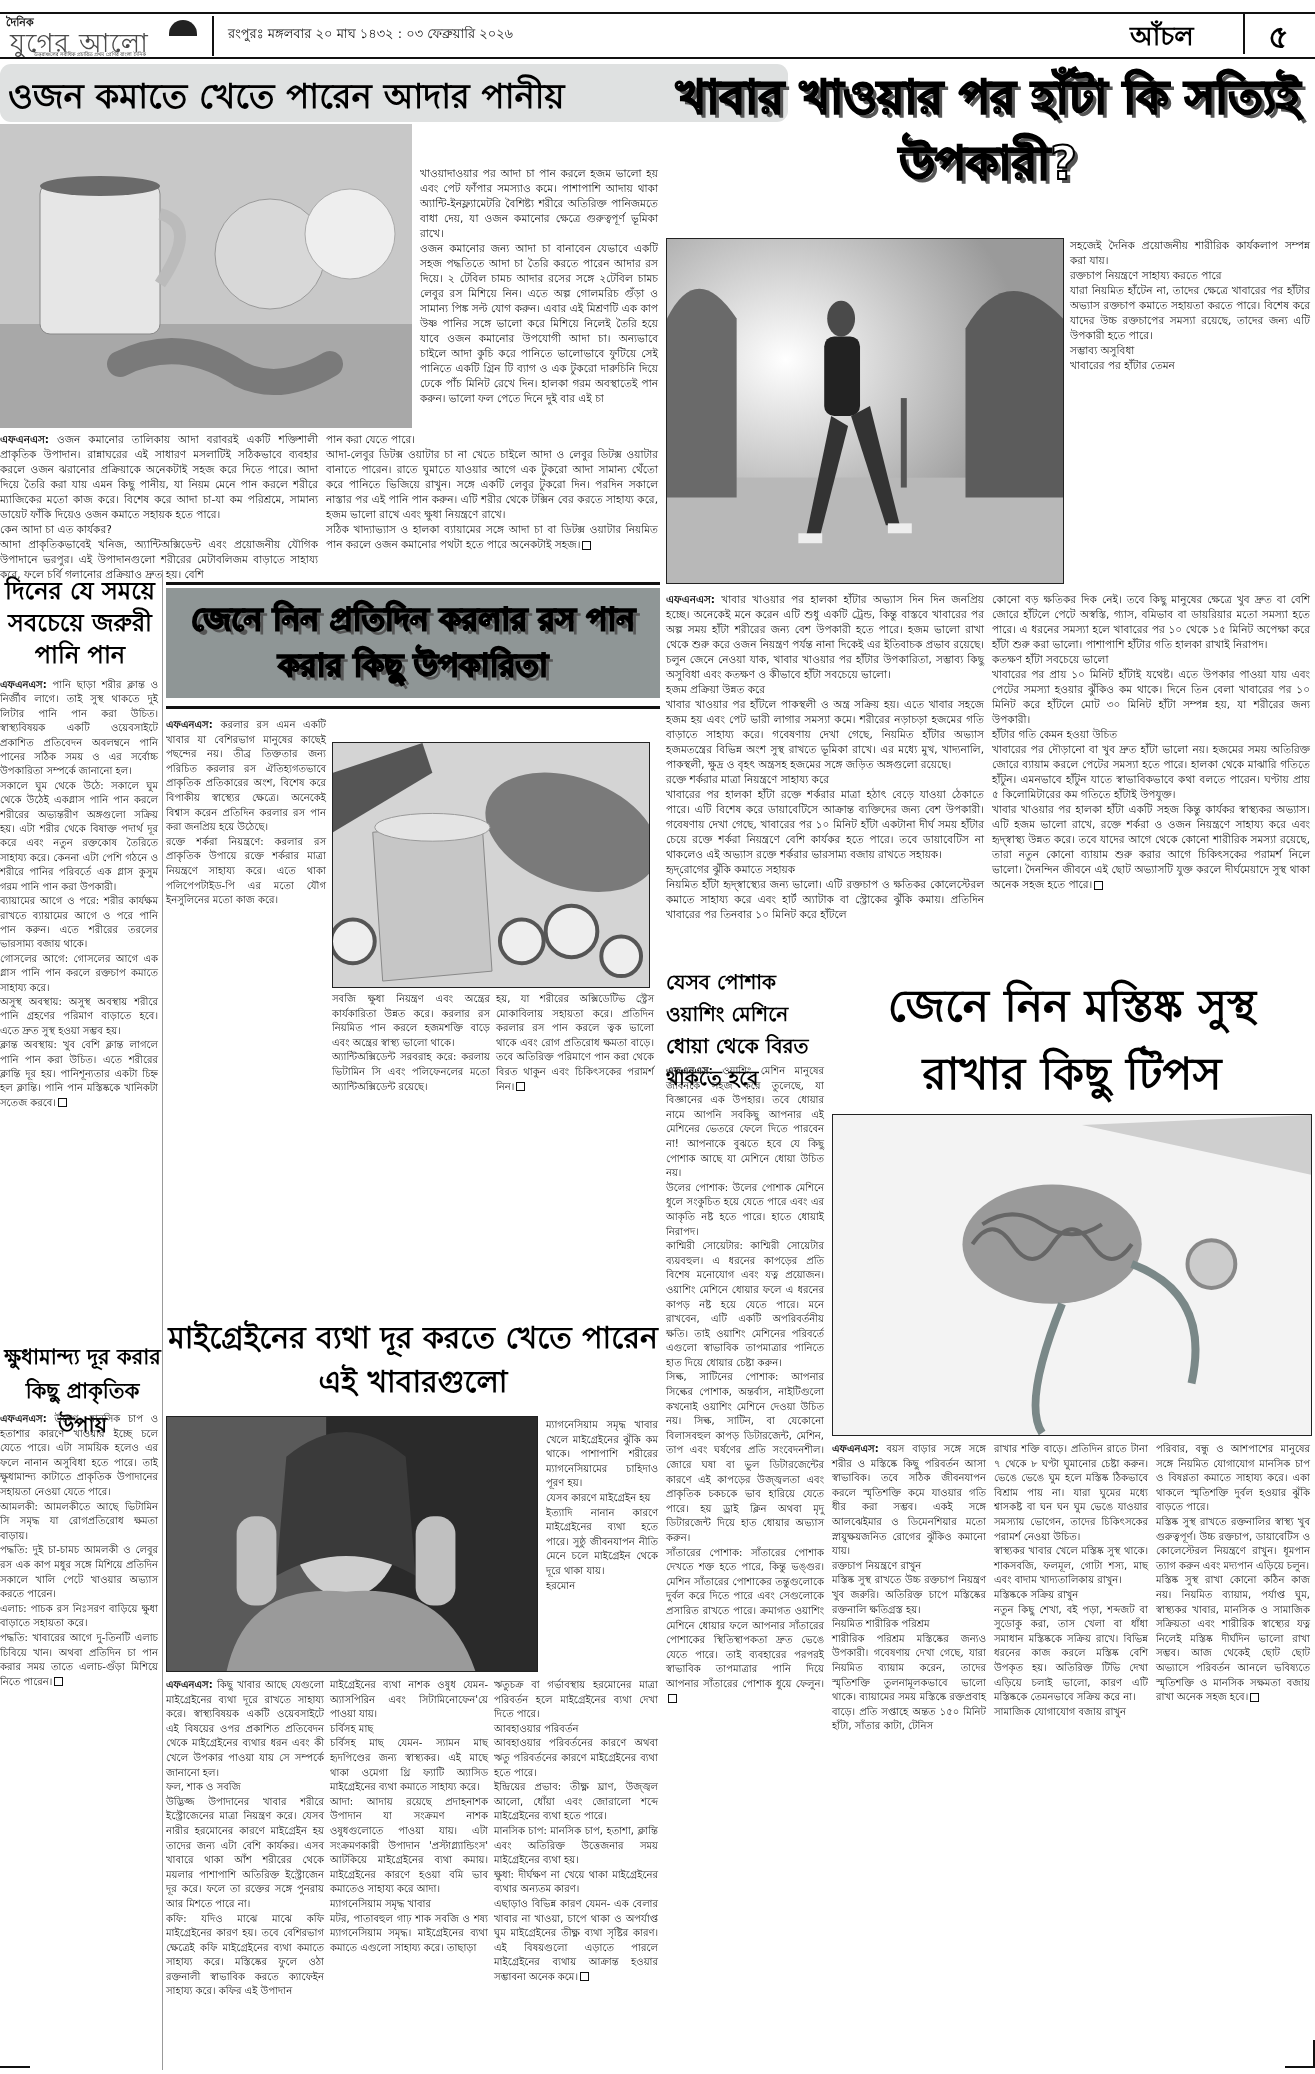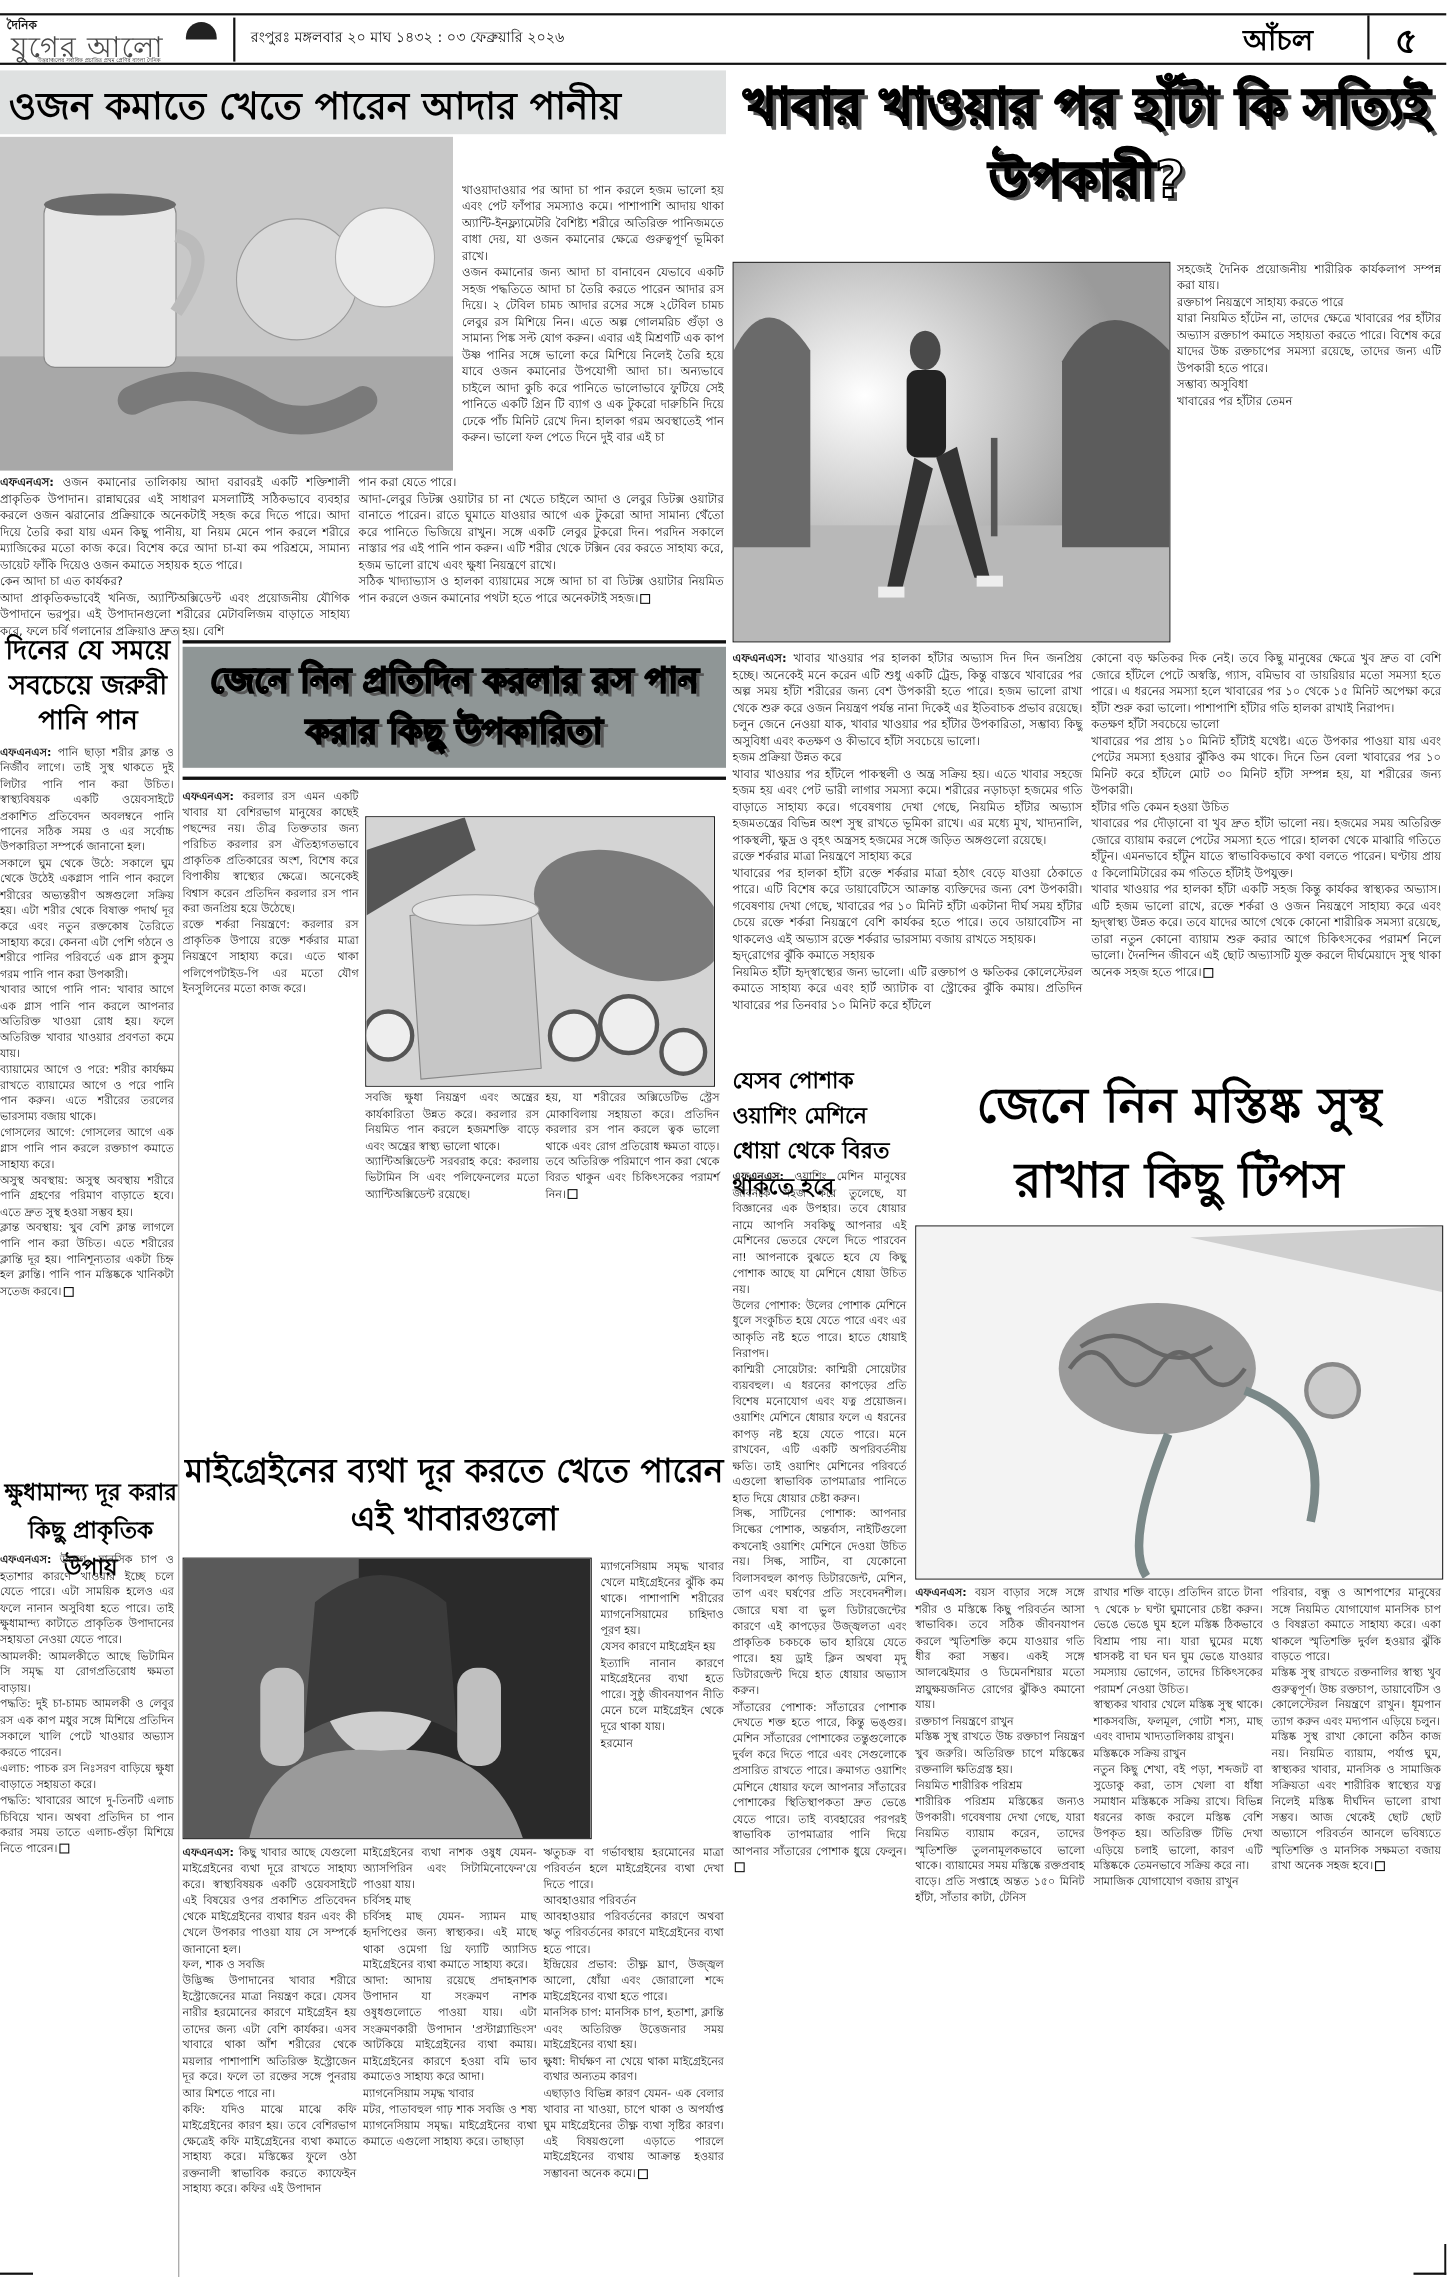--- a/index.html
+++ b/index.html
@@ -26,21 +26,21 @@
   <span style="position:absolute;left:6px;top:9px;font-size:26px;font-weight:normal;color:#4a4a4a;letter-spacing:1px;">যুগের আলো</span>
   <span style="position:absolute;left:30px;top:37px;font-size:5px;">উত্তরাঞ্চলের সর্বাধিক প্রচারিত প্রথম প্রেণির বাংলা দৈনিক</span>
 </div>
 <div class="rule" style="left:212px;top:16px;width:2px;height:40px;"></div>
 <div class="abs" style="left:228px;top:24px;font-size:13px;">রংপুরঃ মঙ্গলবার ২০ মাঘ ১৪৩২ : ০৩ ফেব্রুয়ারি ২০২৬</div>
 <div class="abs hd" style="left:1130px;top:16px;font-size:26px;">আঁচল</div>
 <div class="rule" style="left:1243px;top:14px;width:2px;height:40px;"></div>
 <div class="abs hd" style="left:1268px;top:12px;font-size:32px;">৫</div>
 <div class="rule" style="left:0;top:57px;width:1315px;height:2px;"></div>
 
-<div class="abs" style="left:0;top:64px;width:660px;height:58px;background:#dfe1e1;">
+<div class="abs" style="left:0;top:64px;width:788px;height:58px;background:#dfe1e1;border-radius:11px;">
   <div class="hd" style="font-size:34px;padding:6px 8px;white-space:nowrap;">ওজন কমাতে খেতে পারেন আদার পানীয়</div>
 </div>
 <div class="photo" style="left:0;top:124px;width:412px;height:304px;border:none;">
   <svg viewBox="0 0 412 304" preserveAspectRatio="none">
     <rect width="412" height="304" fill="#c8c8c8"></rect>
     <rect x="0" y="200" width="412" height="104" fill="#a8a8a8"></rect>
     <rect x="40" y="60" width="120" height="150" rx="10" fill="#e6e6e6" stroke="#888"></rect>
     <ellipse cx="100" cy="62" rx="60" ry="10" fill="#6a6a6a"></ellipse>
     <path d="M160 90 q40 10 0 70" stroke="#bbb" stroke-width="12" fill="none"></path>
     <circle cx="270" cy="130" r="55" fill="#d8d8d8" stroke="#999"></circle>
@@ -60,21 +60,20 @@
 <div class="abs body-text" style="left:326px;top:432px;width:332px;">
   <p>পান করা যেতে পারে।</p>
   <p>আদা-লেবুর ডিটক্স ওয়াটার চা না খেতে চাইলে আদা ও লেবুর ডিটক্স ওয়াটার বানাতে পারেন। রাতে ঘুমাতে যাওয়ার আগে এক টুকরো আদা সামান্য থেঁতো করে পানিতে ভিজিয়ে রাখুন। সঙ্গে একটি লেবুর টুকরো দিন। পরদিন সকালে নাস্তার পর এই পানি পান করুন। এটি শরীর থেকে টক্সিন বের করতে সাহায্য করে, হজম ভালো রাখে এবং ক্ষুধা নিয়ন্ত্রণে রাখে।</p>
   <p><span>সঠিক খাদ্যাভ্যাস ও হালকা ব্যায়ামের সঙ্গে আদা চা বা ডিটক্স ওয়াটার নিয়মিত পান করলে ওজন কমানোর পথটা হতে পারে অনেকটাই সহজ।</span><span class="end-box"></span></p>
 </div>
 
 <div class="abs hd" style="left:0;top:575px;width:160px;font-size:24px;line-height:32px;text-align:center;">দিনের যে সময়ে সবচেয়ে জরুরী পানি পান</div>
 <div class="abs body-text" style="left:0;top:678px;width:158px;font-size:10px;line-height:14.4px;">
   <p><span class="lead">এফএনএস:</span><span> পানি ছাড়া শরীর ক্লান্ত ও নির্জীব লাগে। তাই সুস্থ থাকতে দুই লিটার পানি পান করা উচিত। স্বাস্থ্যবিষয়ক একটি ওয়েবসাইটে প্রকাশিত প্রতিবেদন অবলম্বনে পানি পানের সঠিক সময় ও এর সর্বোচ্চ উপকারিতা সম্পর্কে জানানো হল।</span></p>
   <p>সকালে ঘুম থেকে উঠে: সকালে ঘুম থেকে উঠেই একগ্লাস পানি পান করলে শরীরের অভ্যন্তরীণ অঙ্গগুলো সক্রিয় হয়। এটা শরীর থেকে বিষাক্ত পদার্থ দূর করে এবং নতুন রক্তকোষ তৈরিতে সাহায্য করে। কেননা এটা পেশি গঠনে ও শরীরে পানির পরিবর্তে এক গ্লাস কুসুম গরম পানি পান করা উপকারী।</p>
-  <p>খাবার আগে পানি পান: খাবার আগে এক গ্লাস পানি পান করলে আপনার অতিরিক্ত খাওয়া রোধ হয়। ফলে অতিরিক্ত খাবার খাওয়ার প্রবণতা কমে যায়।</p>
   <p>ব্যায়ামের আগে ও পরে: শরীর কার্যক্ষম রাখতে ব্যায়ামের আগে ও পরে পানি পান করুন। এতে শরীরের তরলের ভারসাম্য বজায় থাকে।</p>
   <p>গোসলের আগে: গোসলের আগে এক গ্লাস পানি পান করলে রক্তচাপ কমাতে সাহায্য করে।</p>
   <p>অসুস্থ অবস্থায়: অসুস্থ অবস্থায় শরীরে পানি গ্রহণের পরিমাণ বাড়াতে হবে। এতে দ্রুত সুস্থ হওয়া সম্ভব হয়।</p>
   <p><span>ক্লান্ত অবস্থায়: খুব বেশি ক্লান্ত লাগলে পানি পান করা উচিত। এতে শরীরের ক্লান্তি দূর হয়। পানিশূন্যতার একটা চিহ্ন হল ক্লান্তি। পানি পান মস্তিষ্ককে খানিকটা সতেজ করবে।</span><span class="end-box"></span></p>
 </div>
 
 <div class="abs hd" style="left:0;top:1340px;width:165px;font-size:21px;line-height:34px;text-align:center;">ক্ষুধামান্দ্য দূর করার কিছু প্রাকৃতিক উপায়</div>
 <div class="abs body-text" style="left:0;top:1412px;width:158px;font-size:10px;line-height:14.6px;">
   <p><span class="lead">এফএনএস:</span><span> উদ্বেগ, মানসিক চাপ ও হতাশার কারণে খাওয়ার ইচ্ছে চলে যেতে পারে। এটা সাময়িক হলেও এর ফলে নানান অসুবিধা হতে পারে। তাই ক্ষুধামান্দ্য কাটাতে প্রাকৃতিক উপাদানের সহায়তা নেওয়া যেতে পারে।</span></p>
   <p>আমলকী: আমলকীতে আছে ভিটামিন সি সমৃদ্ধ যা রোগপ্রতিরোধ ক্ষমতা বাড়ায়।</p>

